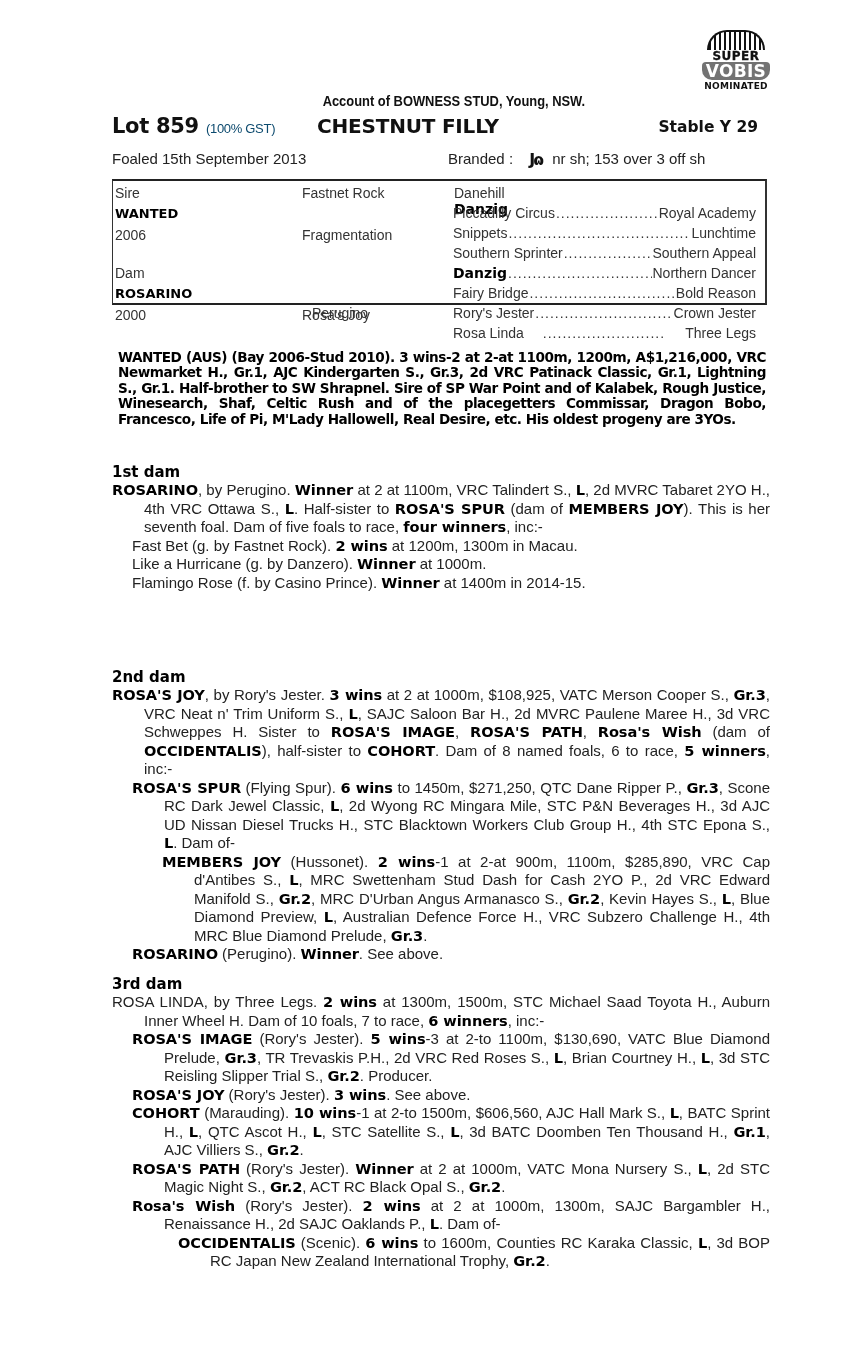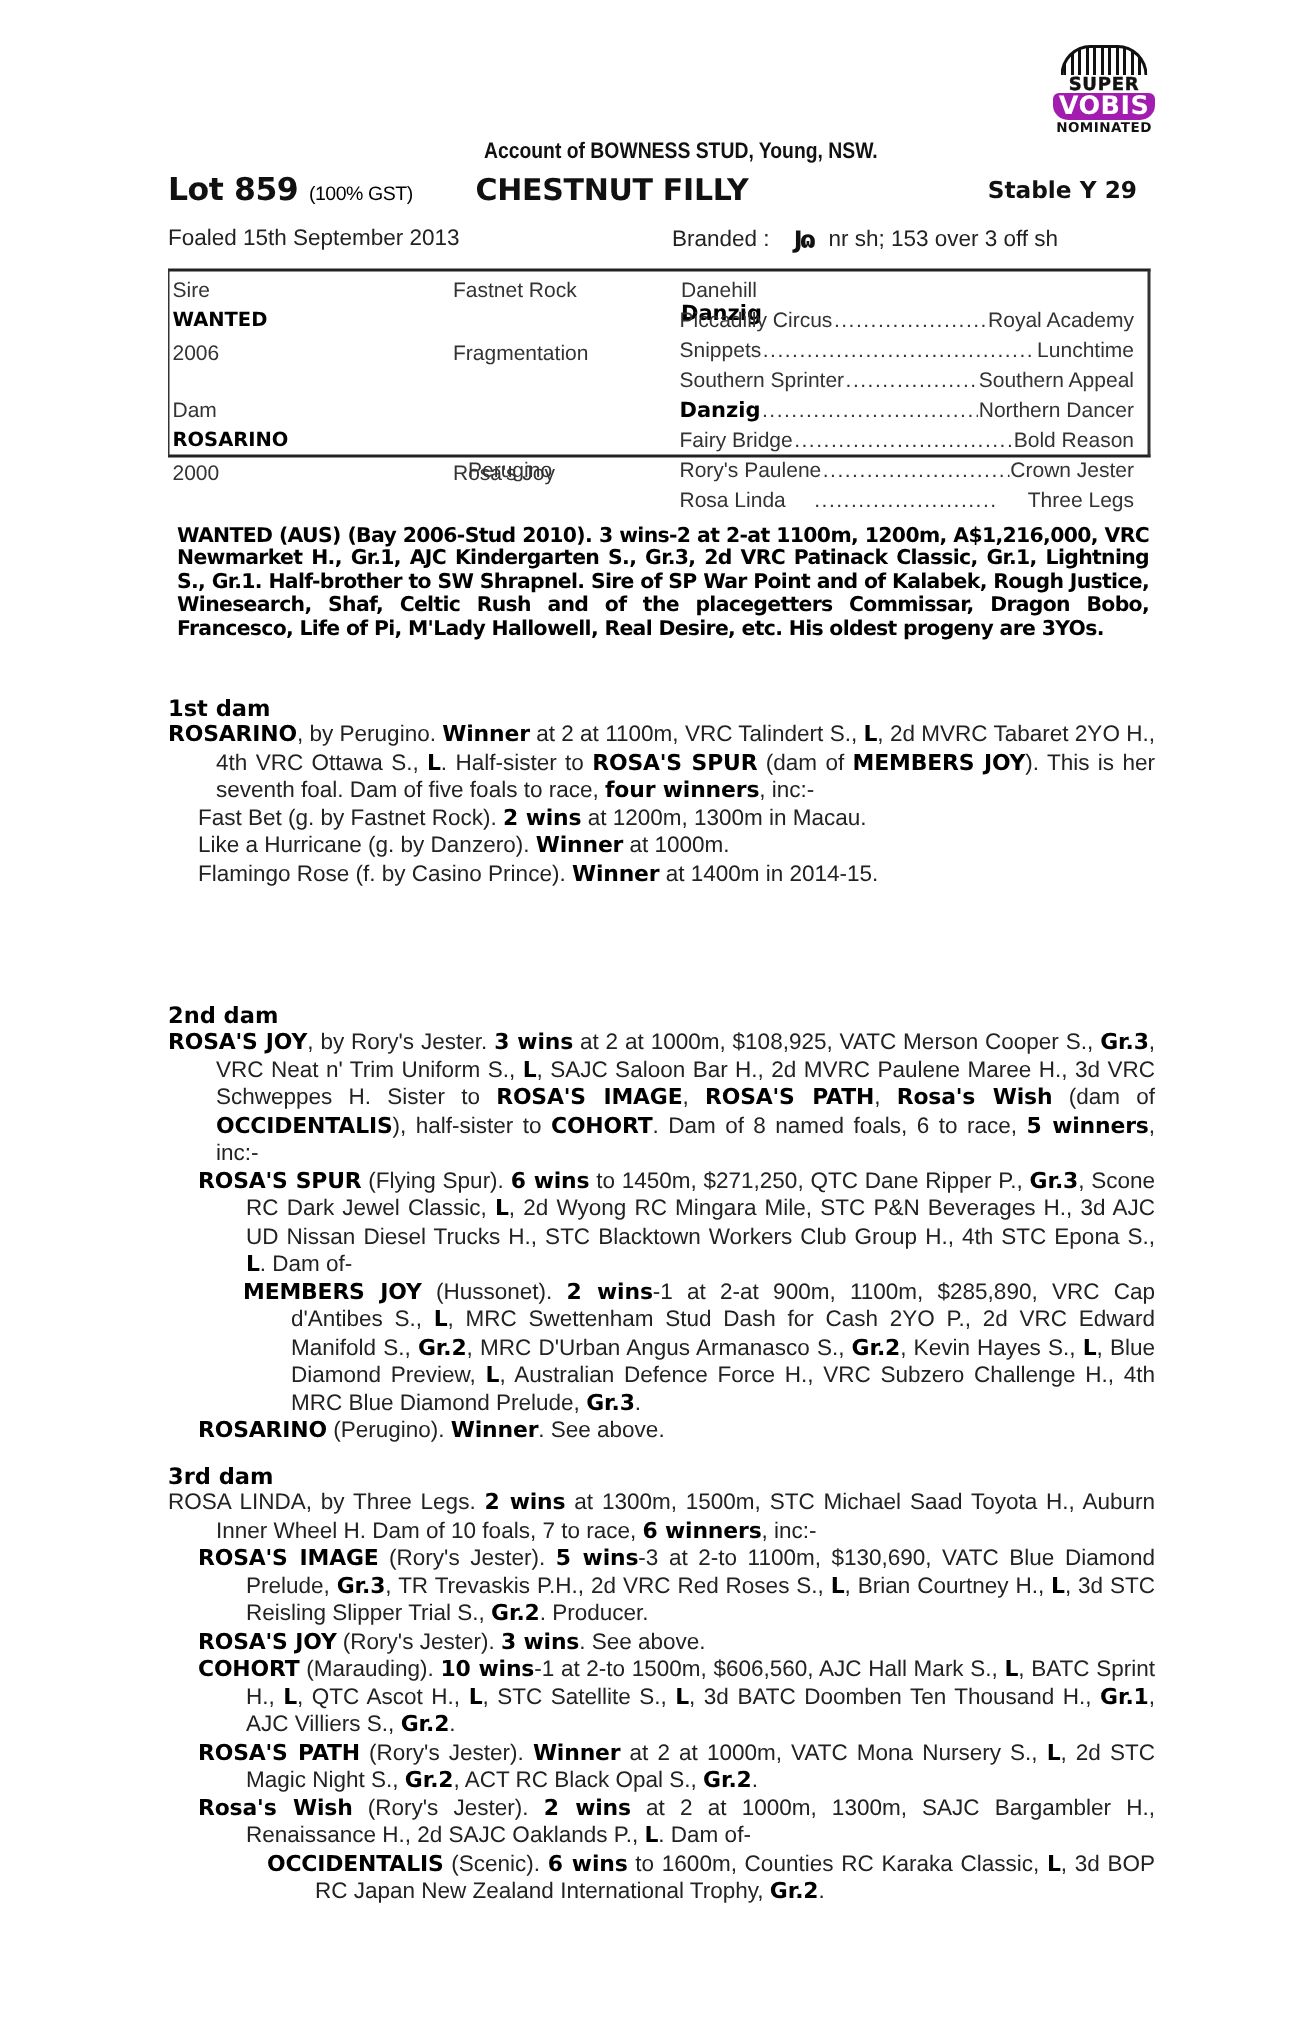--- a/index.html
+++ b/index.html
@@ -1,26 +1,26 @@
 <!DOCTYPE html>
 <html><head>
 <meta charset="utf-8">
 <style>
   html, body { margin:0; padding:0; background:#ffffff; }
   body { width:860px; height:1356px; position:relative; overflow:hidden; color:#111; font-family:"Liberation Sans", sans-serif; }
   .page { position:absolute; left:112px; top:0; width:658px; }
   .logo { position:absolute; left:690px; top:30px; width:92px; height:68px; text-align:center; }
   .logo .sun { width:54px; height:18px; margin:0 auto; border:2px solid #111; border-bottom:none; border-radius:28px 28px 0 0; background:repeating-linear-gradient(90deg,#111 0 2px,#fff 2px 5px); }
   .logo .super { font-family:"DejaVu Sans", sans-serif; font-weight:bold; font-size:12px; line-height:12px; letter-spacing:0.5px; color:#111; -webkit-text-stroke:0.3px #111; }
-  .logo .vobis { display:inline-block; background:#a21caf; color:#fff; font-family:"DejaVu Sans", sans-serif; font-weight:bold; font-size:17px; line-height:18px; padding:0 4px; border-radius:4px 4px 10px 10px; letter-spacing:0.3px;text-align:center; }
+  .logo .vobis { display:inline-block; background:#737373; color:#fff; font-family:"DejaVu Sans", sans-serif; font-weight:bold; font-size:17px; line-height:18px; padding:0 4px; border-radius:4px 4px 10px 10px; letter-spacing:0.3px;text-align:center; }
   .logo .nom { font-family:"DejaVu Sans", sans-serif; font-weight:bold; font-size:9px; line-height:11px; letter-spacing:0.3px; }
   .account { position:absolute; left:0; top:92px; width:658px; text-align:center; padding-left:30px; box-sizing:border-box; font-family:"Liberation Sans", sans-serif; font-weight:bold; font-size:15px; transform:scaleX(0.86); transform-origin:center; }
   .lotline { position:absolute; left:0; top:114px; width:658px; height:30px; }
   .lot { position:absolute; left:0; top:0; font-family:"DejaVu Sans", sans-serif; font-weight:bold; font-size:21px; letter-spacing:-0.3px; }
-  .gst { font-family:"Liberation Sans", sans-serif; font-weight:normal; font-size:13px; color:#000000;margin-top:36px; }
+  .gst { font-family:"Liberation Sans", sans-serif; font-weight:normal; font-size:13px; color:#0c4a6e;margin-top:36px; }
   .horse { position:absolute; left:205px; top:0; font-family:"DejaVu Sans", sans-serif; font-weight:bold; font-size:20px; letter-spacing:-0.2px; }
   .stable { position:absolute; right:12px; top:4px; font-family:"DejaVu Sans", sans-serif; font-weight:bold; font-size:15.5px; }
   .foaled { position:absolute; left:0; top:150px; font-size:15px; color:#222; }
   .branded { position:absolute; left:336px; top:150px; font-size:15px; color:#222; white-space:nowrap; }
   .brand-mark { display:inline-block; font-family:"DejaVu Sans", sans-serif; font-weight:bold; font-size:16px; color:#111; margin:0 6px 0 12px; vertical-align:-1px; letter-spacing:-2px; }
   .ped { position:absolute; left:0; top:179px; width:655px; height:126px; border-top:2px solid #222; border-bottom:2px solid #222; border-left:1px solid #333; border-right:2px solid #333; box-sizing:border-box; }
   .ped .cell { position:absolute; font-size:14px; color:#333; white-space:nowrap; }
   .ped .bold { font-family:"DejaVu Sans", sans-serif; font-weight:bold; font-size:13px; color:#000; }
   .ped .anc { position:absolute; left:340px; width:303px; font-size:14px; color:#333; white-space:nowrap; display:flex; align-items:baseline; height:19px; }
   .ped .anc .l { flex:none; }
@@ -107,21 +107,21 @@
           <b class="l">Danzig</b>
           <span class="dots"></span>
           <span class="r">Northern Dancer</span>
         </div>
         <div class="anc" style="top: 104px;">
           <span class="l">Fairy Bridge</span>
           <span class="dots"></span>
           <span class="r">Bold Reason</span>
         </div>
         <div class="anc" style="top: 124px;">
-          <span class="l">Rory's Paulene</span>
+          <span class="l">Rory's Jester</span>
           <span class="dots"></span>
           <span class="r">Crown Jester</span>
         </div>
         <div class="anc" style="top: 144px; gap: 18px;">
           <span class="l">Rosa Linda</span>
           <span class="dots"></span>
           <span class="r">Three Legs</span>
         </div>
       </div>
   </div>

